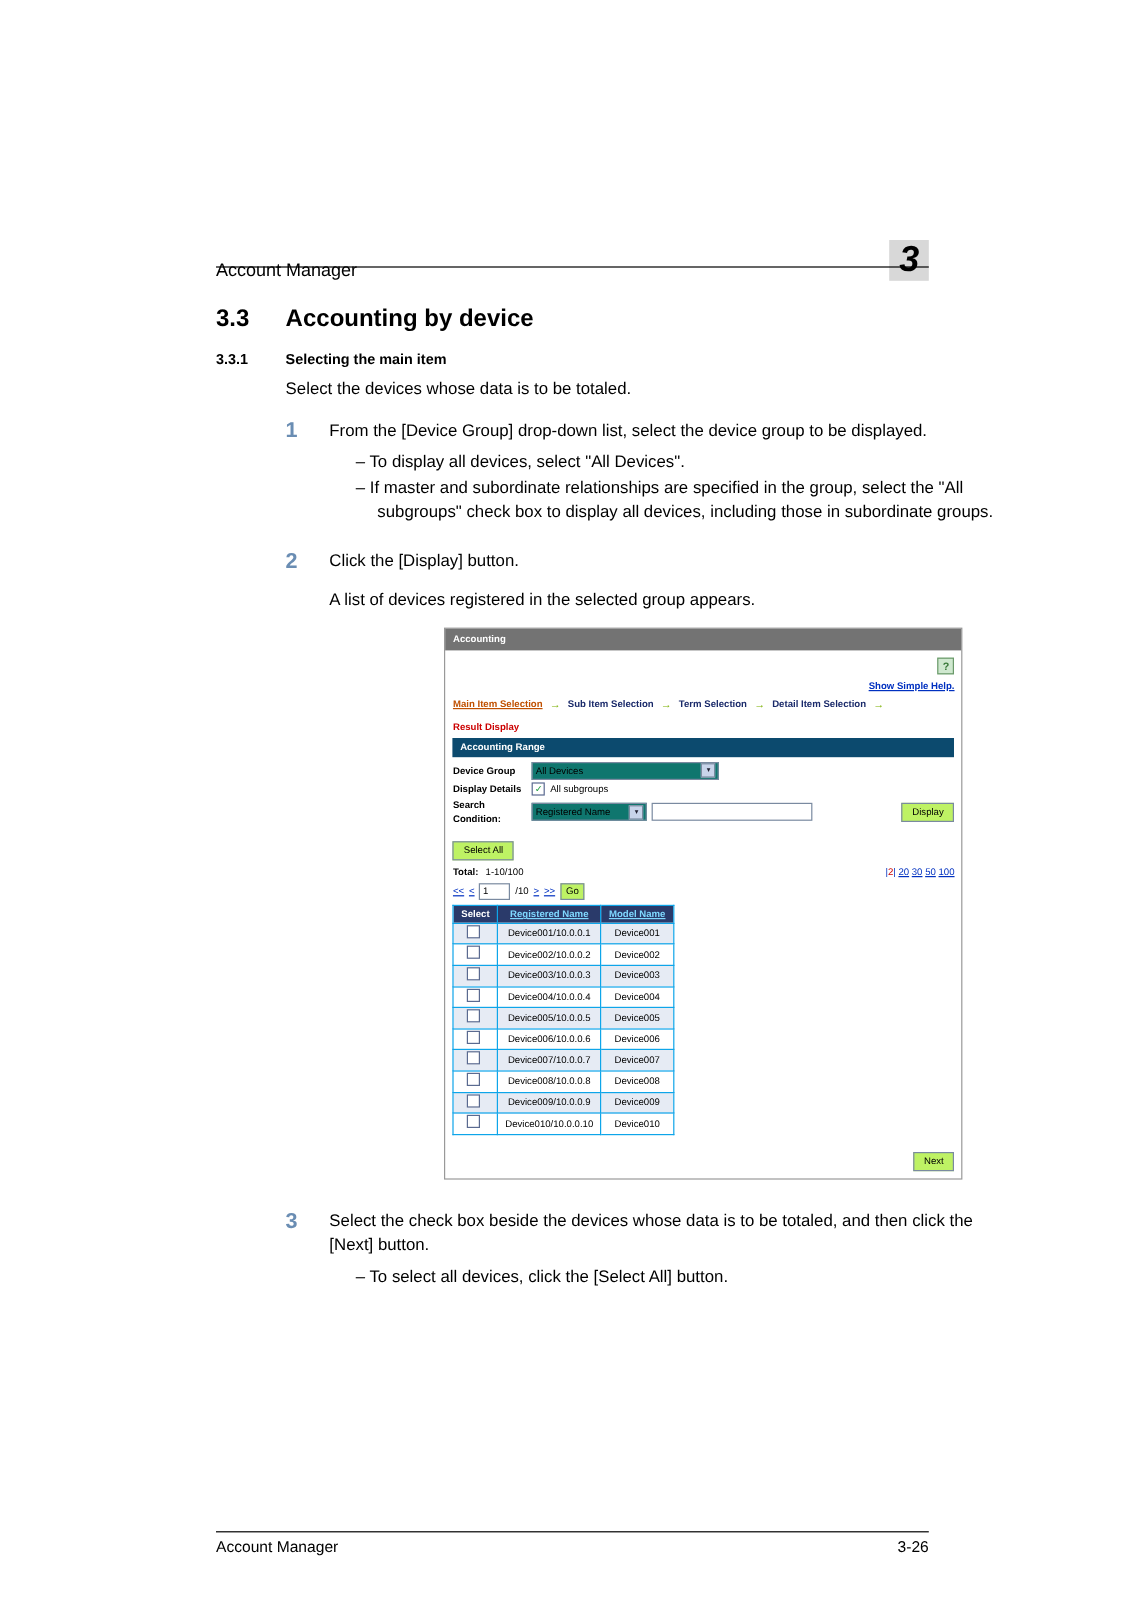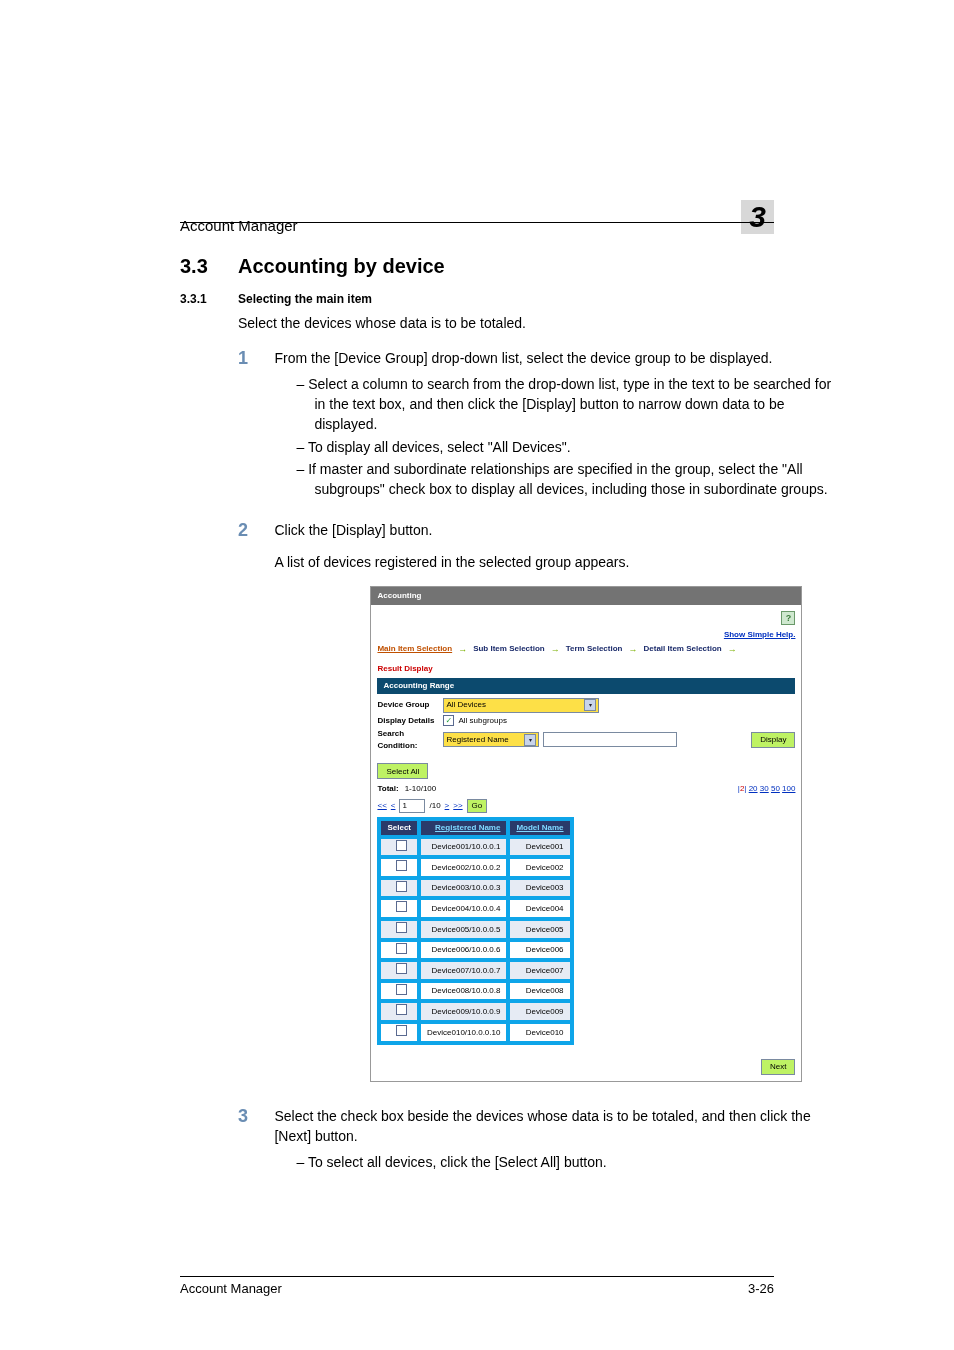--- a/index.html
+++ b/index.html
@@ -30,34 +30,34 @@
   .help-ic{width:12px;height:12px;background:#cfe8cf;border:1px solid #6a996a;color:#3a7a3a;text-align:center;line-height:12px;font-weight:bold;font-size:9px}
   .shot-link{color:#0030c0;text-decoration:underline;font-weight:bold;display:block;text-align:right;margin-bottom:3px}
   .breadcrumb{display:flex;gap:6px;align-items:flex-start;font-weight:bold;margin-bottom:4px;flex-wrap:wrap}
   .breadcrumb .cur{color:#c05000;text-decoration:underline}
   .breadcrumb .step{color:#1a2a6a}
   .breadcrumb .last{color:#c00}
   .arrow{color:#7ab000;font-size:9px}
   .subhdr{background:#0c4a6e;color:#fff;font-weight:bold;padding:2px 6px;margin-bottom:4px}
   .form-row{display:flex;align-items:center;margin:2px 0}
   .form-row .lbl{width:66px;font-weight:bold}
-  .sel{border:1px solid #7a8aa0;background:#fde047;height:13px;width:150px;display:flex;align-items:center;justify-content:space-between;padding:0 2px}
+  .sel{border:1px solid #7a8aa0;background:#0f766e;height:13px;width:150px;display:flex;align-items:center;justify-content:space-between;padding:0 2px}
   .sel .caret{width:10px;height:10px;background:#c8d4ea;border:1px solid #7a8aa0;display:flex;align-items:center;justify-content:center;font-size:6px;color:#223}
   .btn{border:1px solid #7a8aa0;background:#bef264;height:14px;padding:0 8px;display:inline-flex;align-items:center}
   .cb{width:9px;height:9px;border:1px solid #5a6a90;background:#fff;margin-right:4px;display:inline-flex;align-items:center;justify-content:center;font-size:8px;color:#23a040}
   .tiny-input{border:1px solid #7a8aa0;height:13px;width:132px;background:#fff}
   .section-gap{height:10px}
   .pager-row{display:flex;align-items:center;gap:6px;margin:4px 0}
   .pager-row .tot{font-weight:bold}
   .page-links{margin-left:auto;color:#0030c0}
   .page-links .cur{color:#c00;text-decoration:none}
   .page-links a{text-decoration:underline}
   .ginput{width:20px;height:12px;border:1px solid #7a8aa0;display:inline-block;background:#fff;text-align:left;padding:0 2px}
   table.grid{border-collapse:collapse;margin-top:2px}
-  table.grid th,table.grid td{border:4px solid #0ea5e9;padding:1px 6px;font-size:8px;text-align:right}
+  table.grid th,table.grid td{border:1px solid #0ea5e9;padding:1px 6px;font-size:8px;text-align:center}
   table.grid th{background:#2a3a6a;color:#fff}
   table.grid th a{color:#7fd8ff;text-decoration:underline}
   table.grid tr:nth-child(even) td{background:#e6ebf4}
   table.grid tr:nth-child(odd) td{background:#fff}
   .cell-cb{width:10px;text-align:center}
   .bottom-right{display:flex;justify-content:flex-end;margin-top:14px}
   
   .ftr{position:absolute;left:180px;right:180px;bottom:54px;border-top:1px solid #000;padding-top:4px;display:flex;justify-content:space-between;font-size:13px}
 </style>
 </head>
@@ -81,21 +81,20 @@
       <p>Select the devices whose data is to be totaled.</p>
     </div>
 
     <ol class="steps">
 
       <li>
         <span class="step-num">1</span>
         <span class="step-body">
           <span>From the [Device Group] drop-down list, select the device group to be displayed.</span>
           <ul class="dash">
-            <li>Select a column to search from the drop-down list, type in the text to be searched for in the text box, and then click the [Display] button to narrow down data to be displayed.</li>
             <li>To display all devices, select "All Devices".</li>
             <li>If master and subordinate relationships are specified in the group, select the "All subgroups" check box to display all devices, including those in subordinate groups.</li>
           </ul>
         </span>
       </li>
 
       <li>
         <span class="step-num">2</span>
         <span class="step-body">
           <span>Click the [Display] button.</span>

